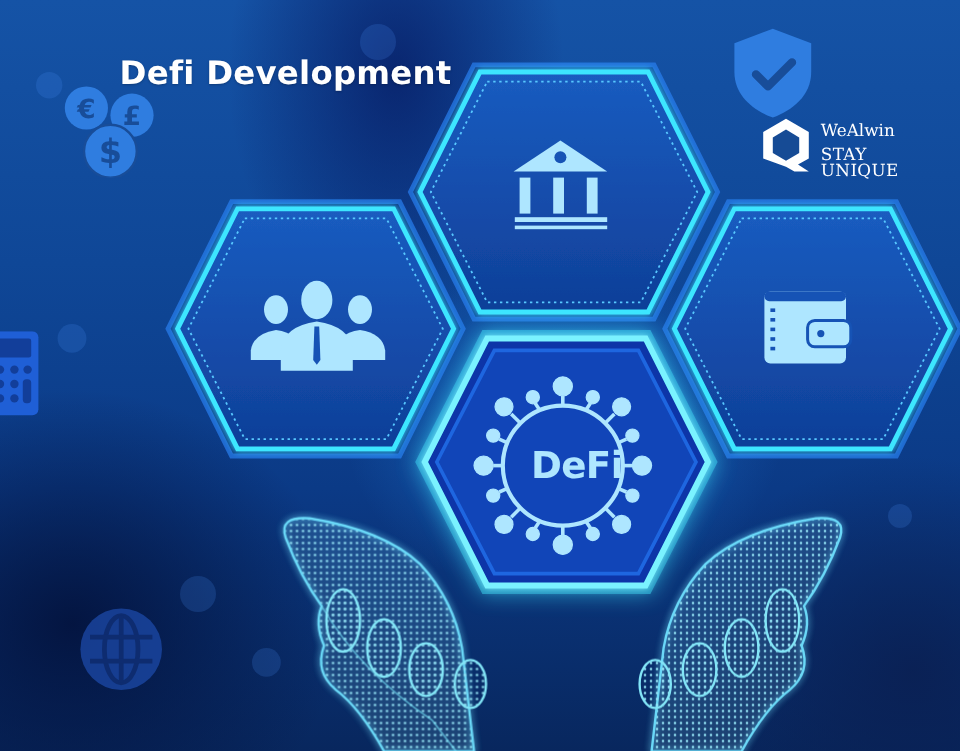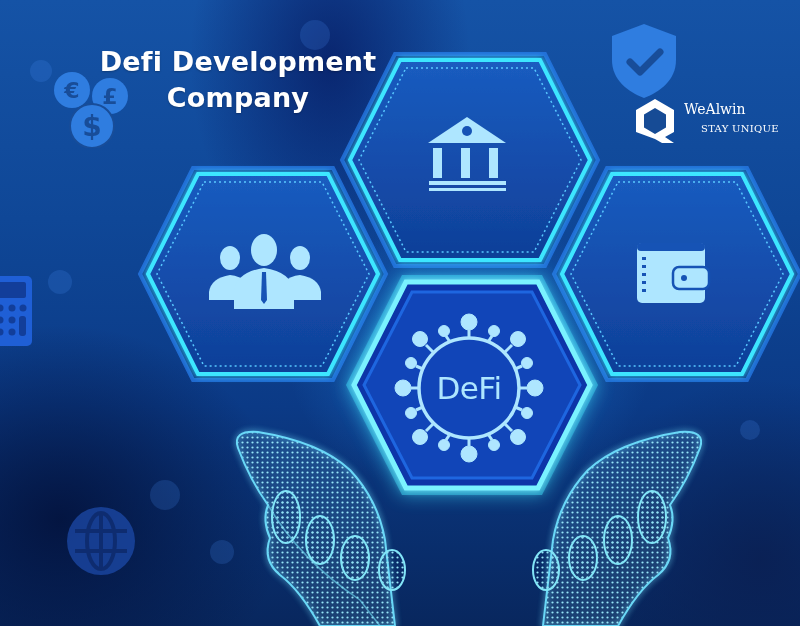--- a/index.html
+++ b/index.html
@@ -24,22 +24,22 @@
     text-shadow:0 1px 2px rgba(0,0,0,0.25);
   }
   .title span { display:block; }
 
   .brand { position:absolute; left:632px; top:96px; width:150px; height:50px; }
   .brand-name {
     position:absolute; left:52px; top:2px; color:#ffffff;
     font-family:"DejaVu Serif", serif; font-size:14px; line-height:22px;
   }
   .brand-tag {
-    position:absolute; left:69px; top:26px; color:#ffffff;
-    font-family:"DejaVu Serif", serif; font-size:10px; line-height:14px; letter-spacing:0.3px;
+    position:absolute; left:52px; top:26px; color:#ffffff;
+    font-family:"DejaVu Serif", serif; font-size:14px; line-height:14px; letter-spacing:0.3px;
   }
 </style>
 </head>
 <body>
 
 <div id="canvas">
 
   <div class="bokeh" style="left:30px;top:60px;width:22px;height:22px;"></div>
   <div class="bokeh" style="left:300px;top:20px;width:30px;height:30px;"></div>
   <div class="bokeh" style="left:720px;top:190px;width:26px;height:26px;"></div>
@@ -88,21 +88,20 @@
         <ellipse cx="37" cy="37" rx="14" ry="28"></ellipse>
         <line x1="37" y1="9" x2="37" y2="65"></line>
         <line x1="11" y1="27" x2="63" y2="27"></line>
         <line x1="11" y1="47" x2="63" y2="47"></line>
       </g>
     </svg>
   </div>
 
   <div class="title">
     <span>Defi Development</span>
-    <span>Company</span>
   </div>
 
   <div class="brand">
     <div class="abs" style="left:0;top:0;">
       <svg width="46" height="50" viewBox="0 0 46 50">
         <path d="M23 3 L42 14 L42 36 L33 41 L42 47 L30 47 L23 43 L4 36 L4 14 Z" fill="#ffffff"></path>
         <path d="M23 12 L34 18.5 L34 31.5 L23 38 L12 31.5 L12 18.5 Z" fill="#164b95"></path>
       </svg>
     </div>
     <div class="brand-name">WeAlwin</div>
@@ -240,15 +239,15 @@
       <ellipse cx="392" cy="570" rx="13" ry="20" fill="url(#mesh)" stroke="#8af0ff" stroke-width="2"></ellipse>
 
       <path d="M700 448 Q706 430 680 432 Q618 442 588 470 Q560 500 553 540 L543 626 L618 626 Q638 590 658 575 Q676 560 668 538 Q676 520 670 505 Q688 480 700 448 Z" fill="url(#mesh)" stroke="#6fe2ff" stroke-width="2" filter="url(#glow)"></path>
       <ellipse cx="652" cy="517" rx="14" ry="26" fill="url(#mesh)" stroke="#8af0ff" stroke-width="2"></ellipse>
       <ellipse cx="618" cy="540" rx="14" ry="24" fill="url(#mesh)" stroke="#8af0ff" stroke-width="2"></ellipse>
       <ellipse cx="583" cy="558" rx="14" ry="22" fill="url(#mesh)" stroke="#8af0ff" stroke-width="2"></ellipse>
       <ellipse cx="546" cy="570" rx="13" ry="20" fill="url(#mesh)" stroke="#8af0ff" stroke-width="2"></ellipse>
     </g>
   </svg>
 
-  <div class="abs" style="left:419px;top:368px;width:100px;text-align:center;color:#aee6ff;font-family:'DejaVu Sans',sans-serif;font-weight:normal;font-size:31px;line-height:40px;letter-spacing:-0.5px;">DeFi</div>
+  <div class="abs" style="left:419px;top:368px;width:100px;text-align:right;color:#aee6ff;font-family:'DejaVu Sans',sans-serif;font-weight:bold;font-size:31px;line-height:40px;letter-spacing:-0.5px;">DeFi</div>
 
 </div>
 
 </body></html>

